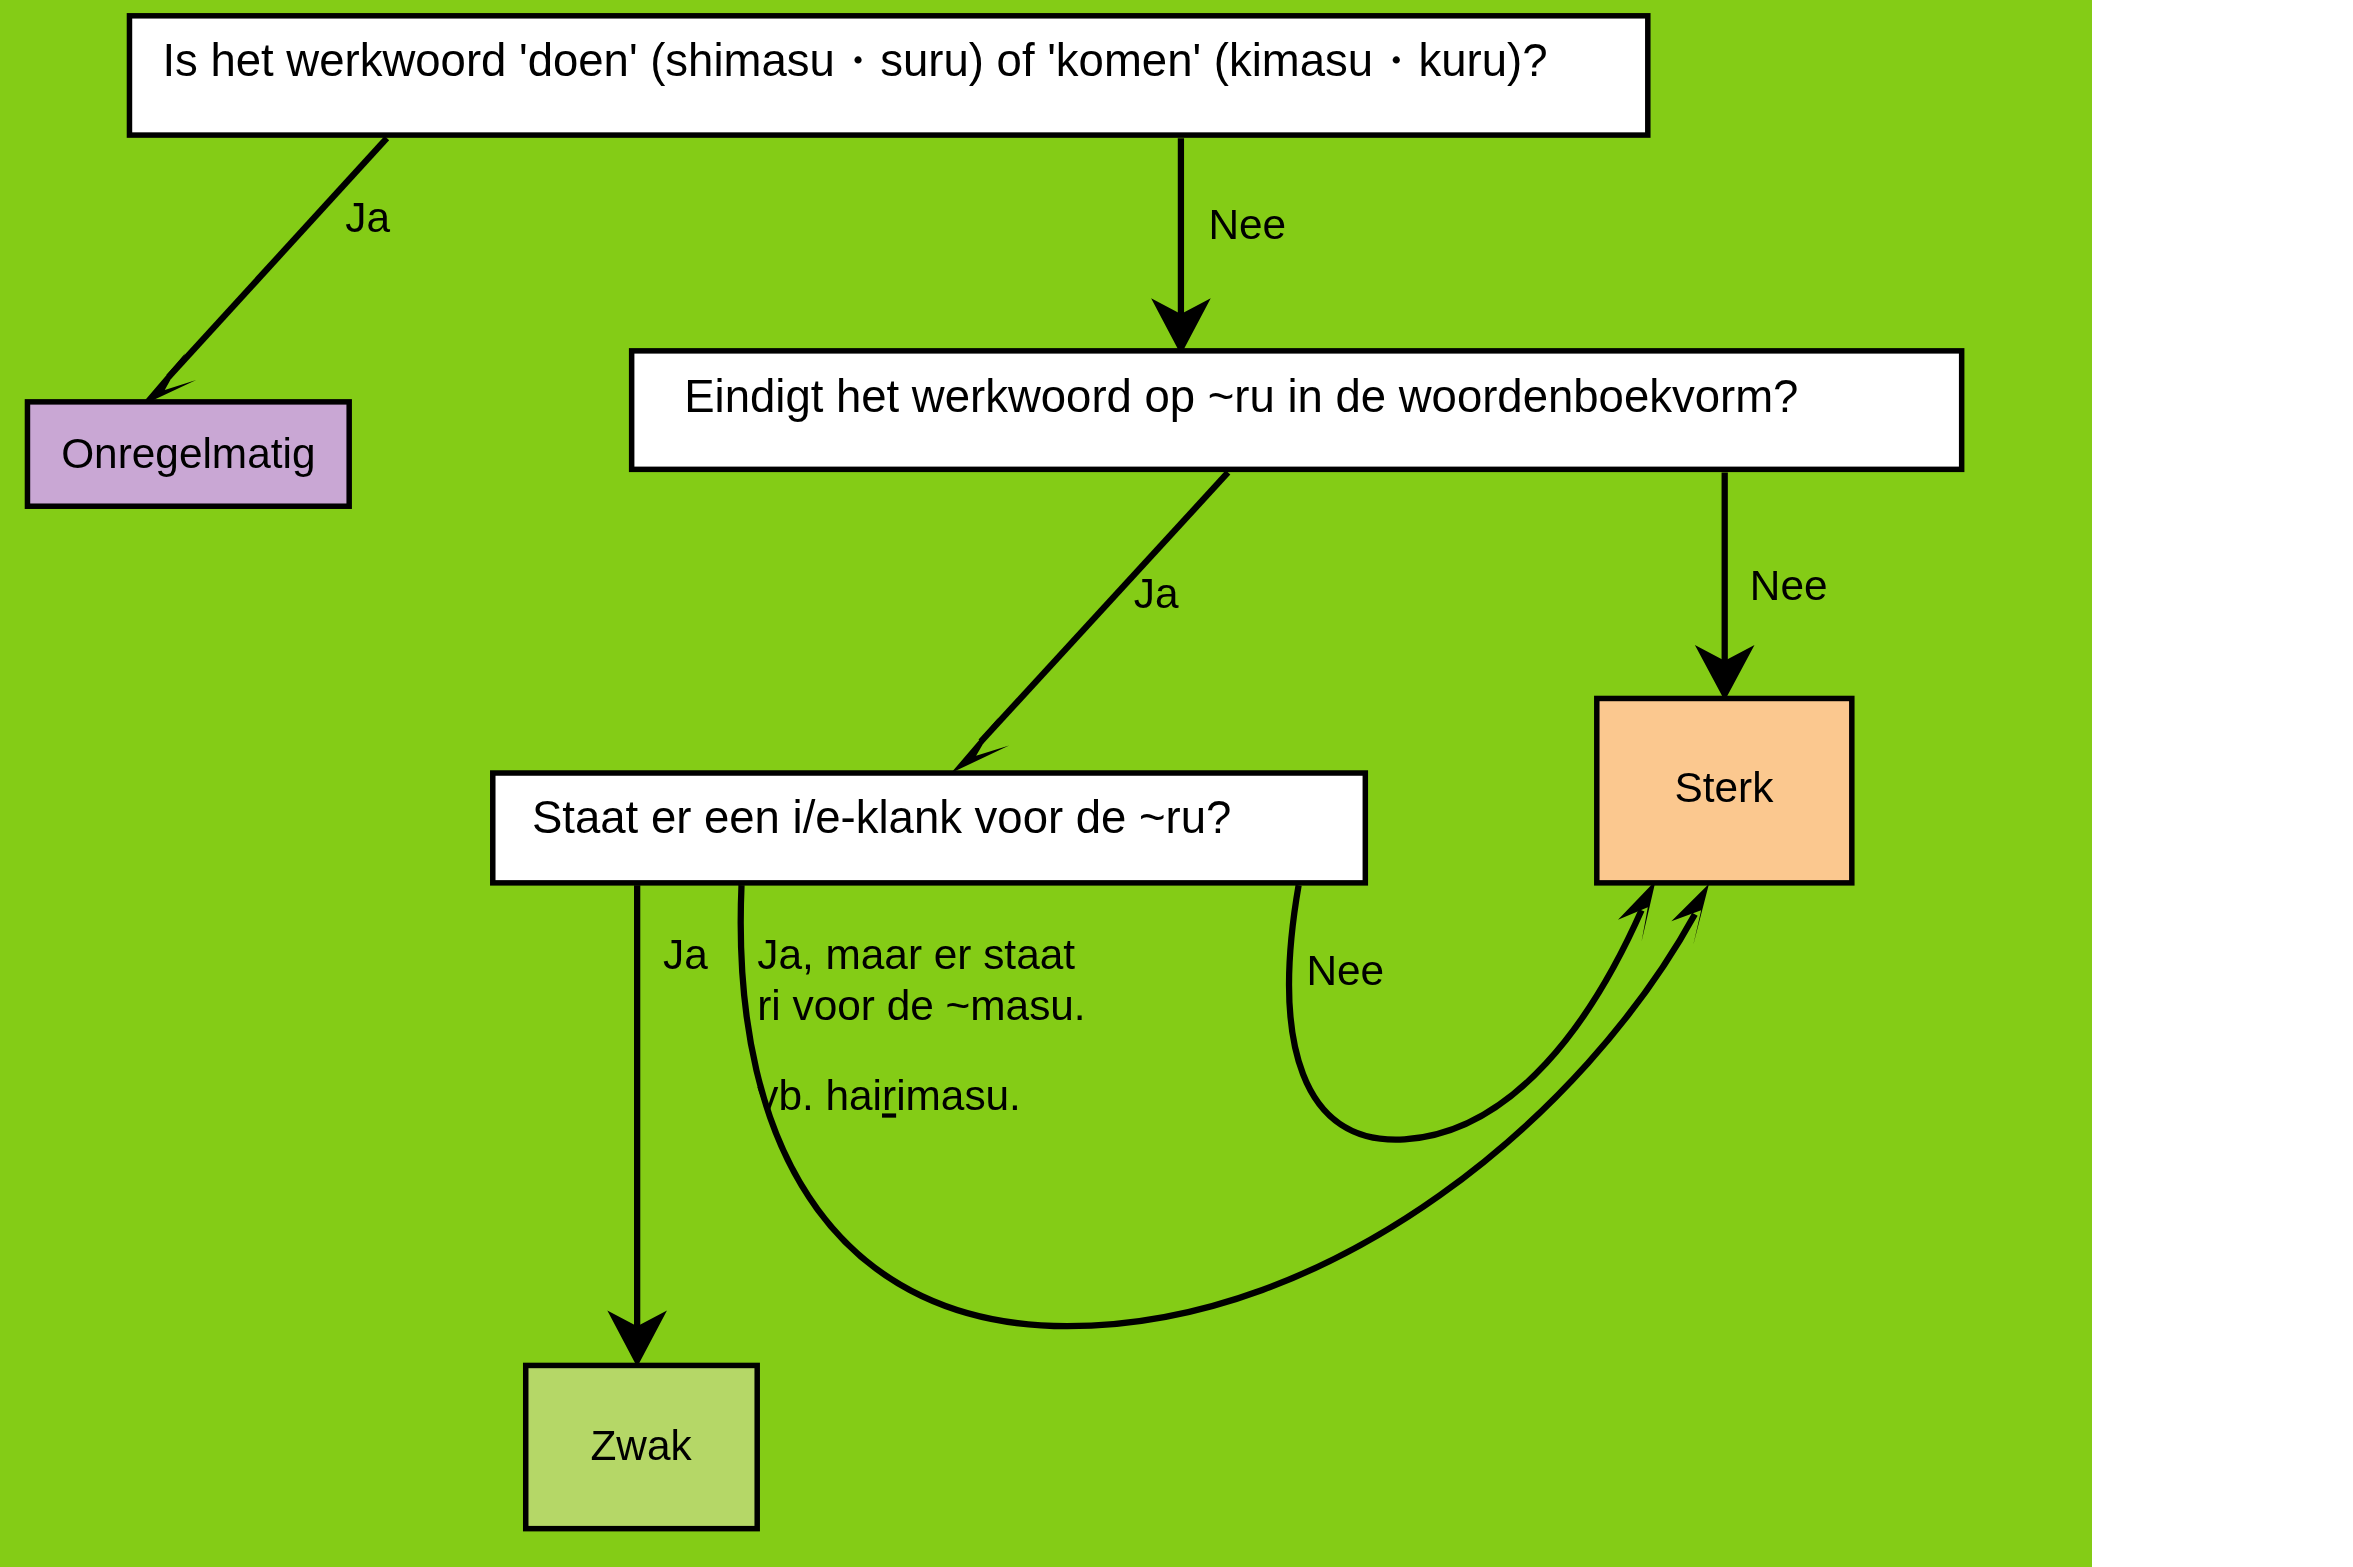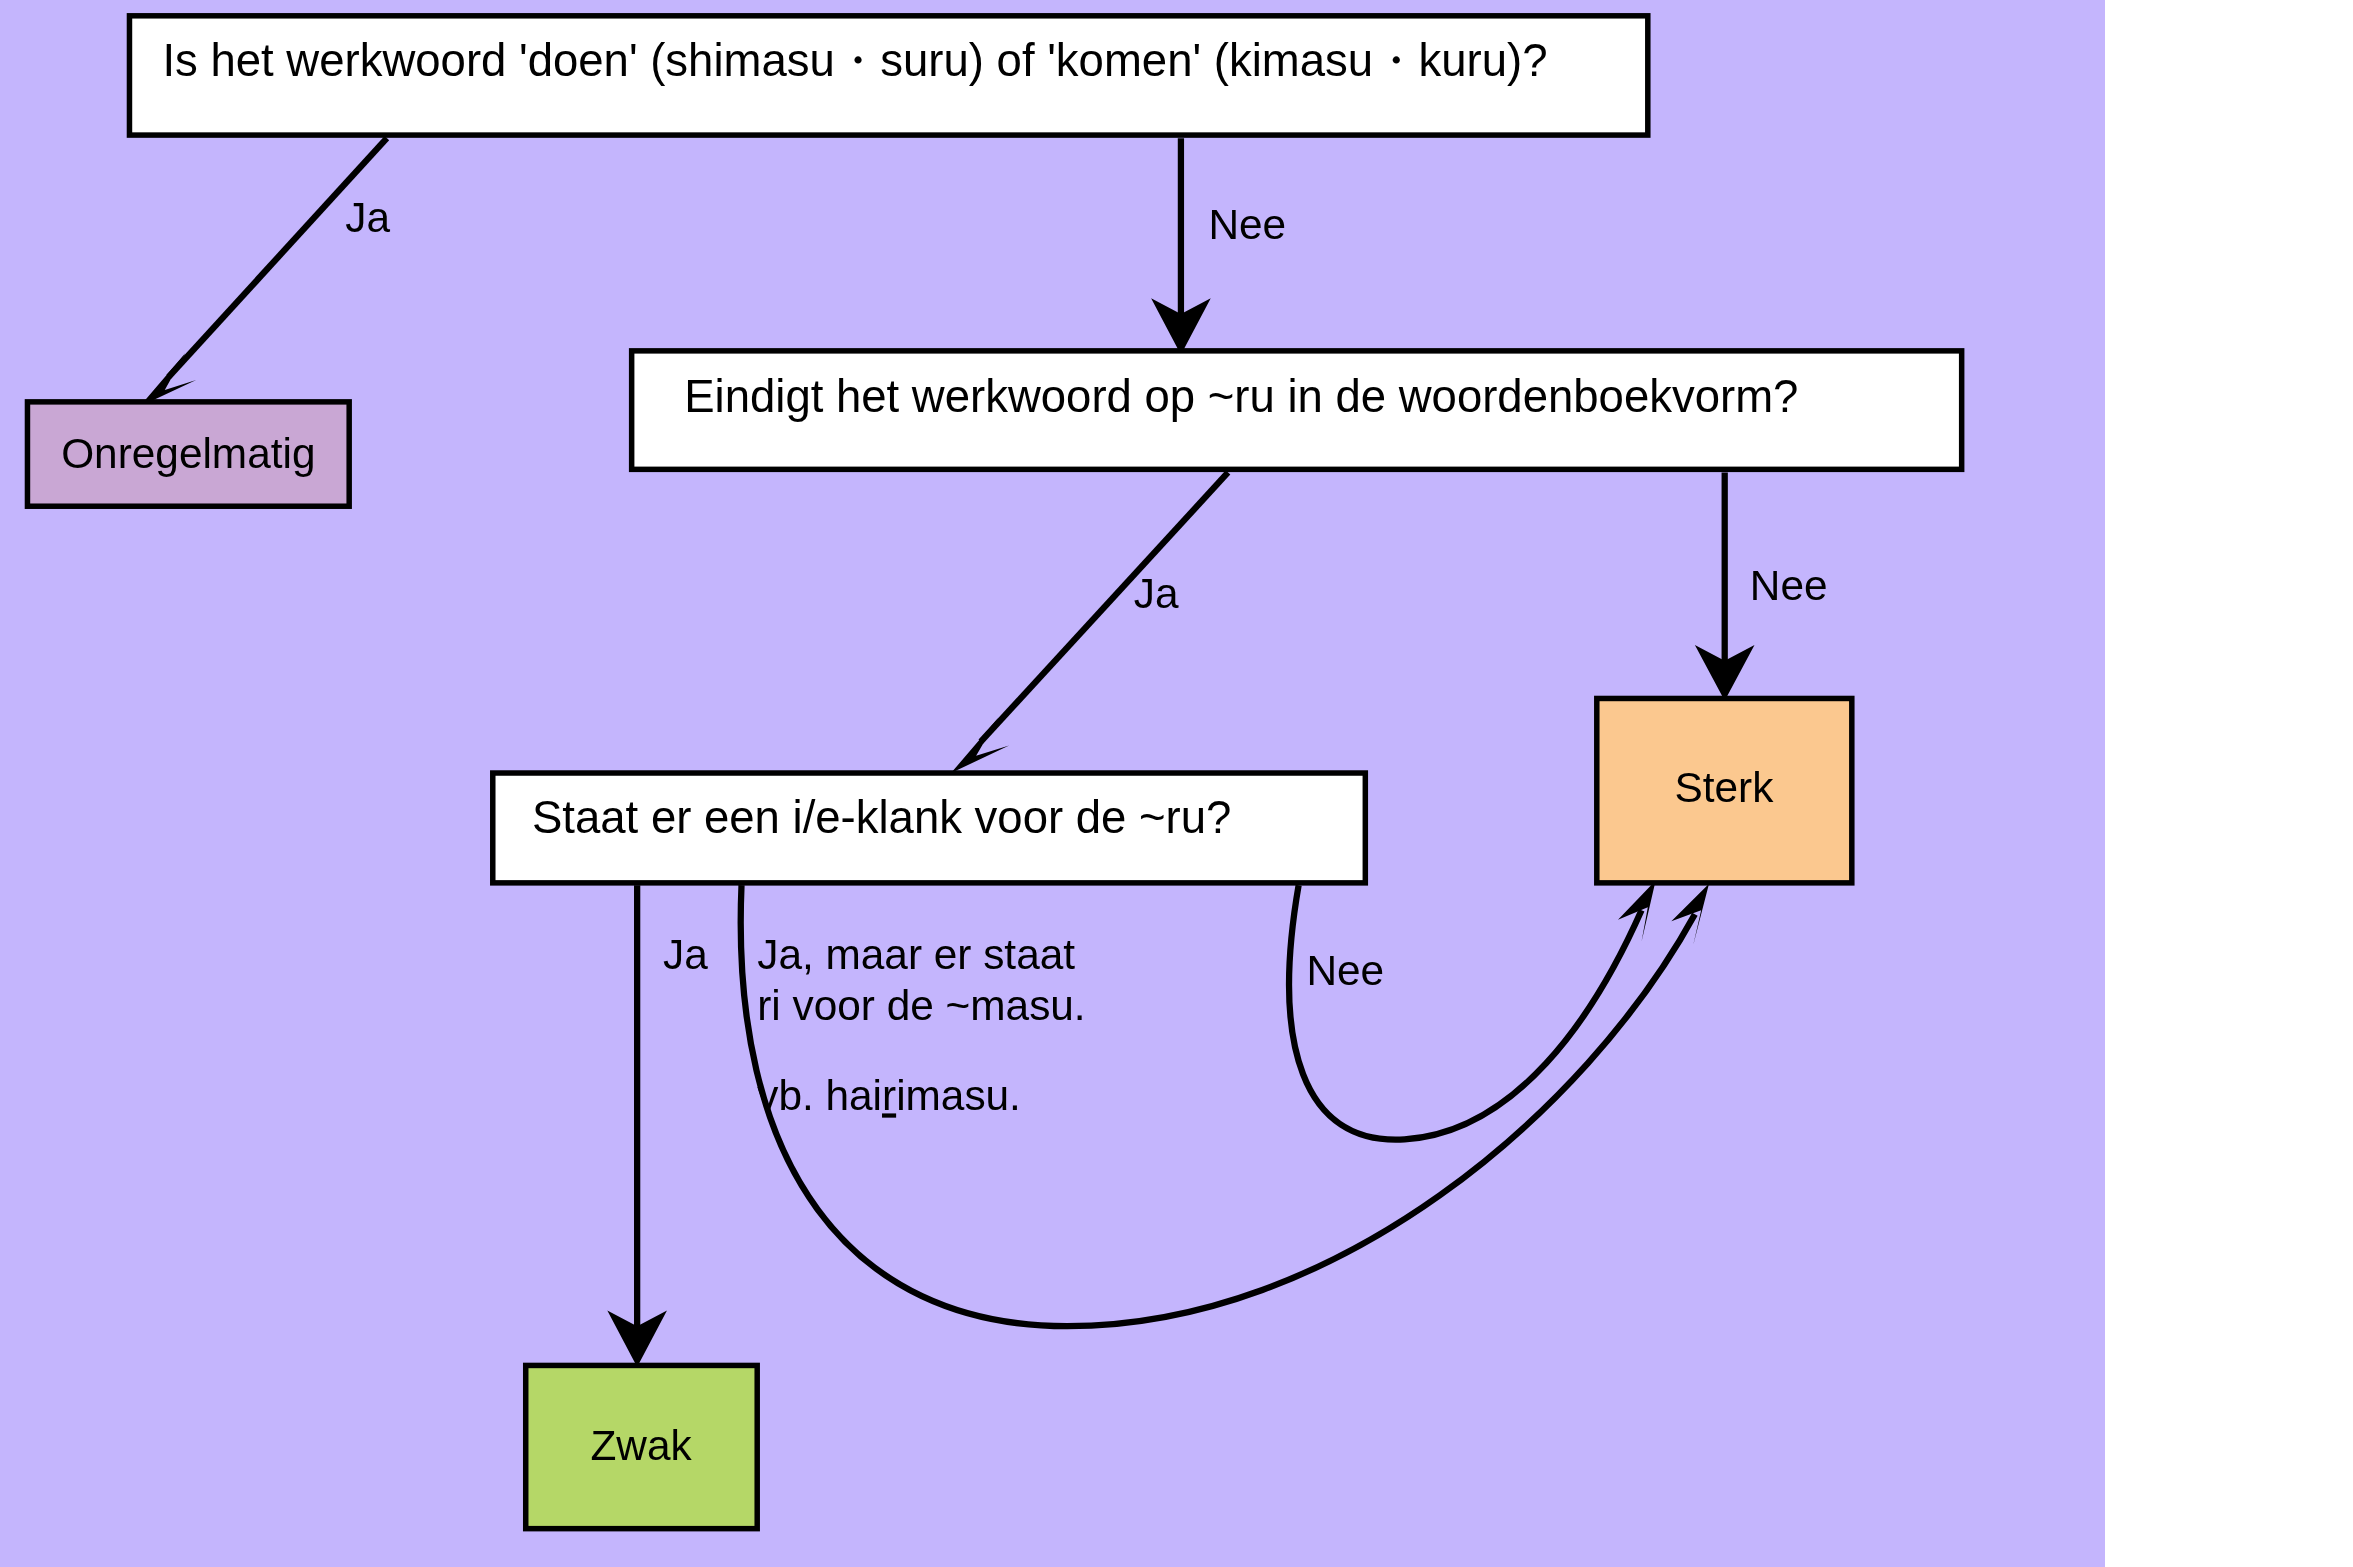--- a/index.html
+++ b/index.html
@@ -10,22 +10,21 @@
   body {
     width: 2354px;
     height: 1568px;
     font-family: "Liberation Sans", sans-serif;
     overflow: hidden;
   }
   #diagram-root {
     position: relative;
     width: 2092px;
     height: 1568px;
-    background: #c4b5fd;
-    padding-left: 13px;
+    background: #84cc16;
   }
   svg.flow {
     position: absolute;
     top: 0;
     left: 0;
     width: 2354px;
     height: 1568px;
     display: block;
   }
   .node-rect {

